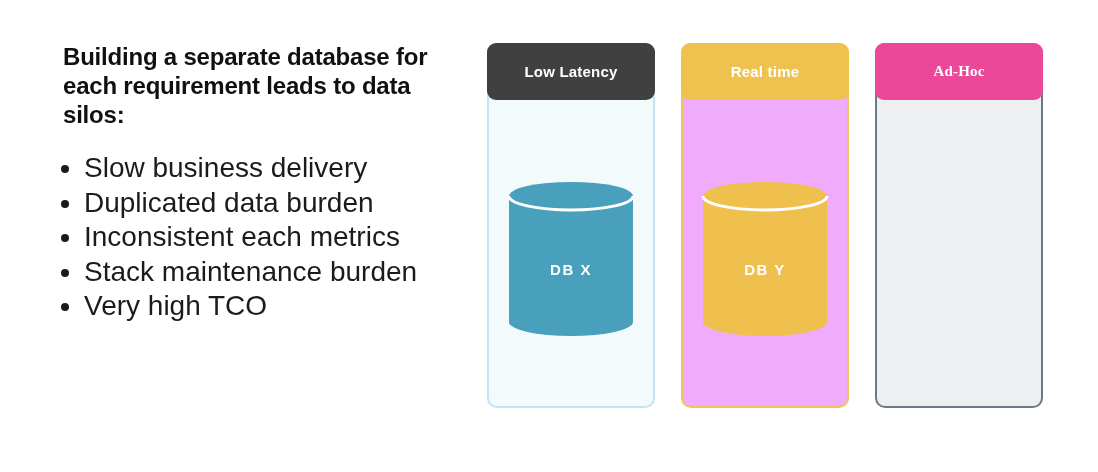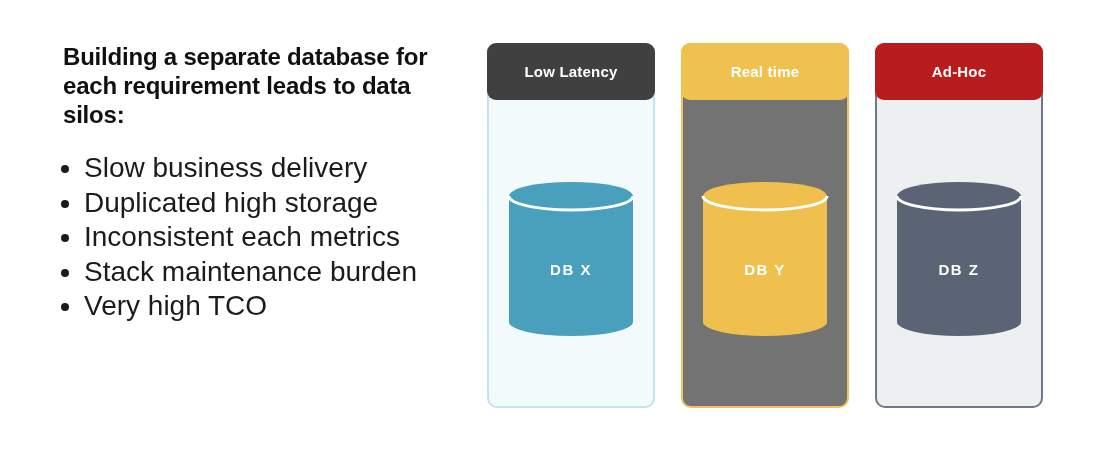--- a/index.html
+++ b/index.html
@@ -84,21 +84,21 @@
 </style>
 </head>
 <body>
 
 <div class="stage">
 
   <div class="intro">
     <h1>Building a separate database for each requirement leads to data silos:</h1>
     <ul>
       <li>Slow business delivery</li>
-      <li>Duplicated high storage</li>
+      <li>Duplicated data burden</li>
       <li>Inconsistent each metrics</li>
       <li>Stack maintenance burden</li>
       <li>Very high TCO</li>
     </ul>
   </div>
 
   <div class="cards">
 
     <div class="card" style="background-color: rgb(243, 250, 252); border-color: rgb(194, 228, 239);">
       <div class="card-header" style="background-color: #404040;">
@@ -107,42 +107,34 @@
       <div class="card-body">
         <svg class="cylinder" width="130" height="158" viewBox="0 0 130 158">
           <path d="M3,16 v126 a62,14 0 0 0 124,0 v-126 z" fill="#49A0BD"></path>
           <ellipse cx="65" cy="16" rx="62" ry="14" fill="#49A0BD"></ellipse>
           <path d="M3,16 a62,14 0 0 0 124,0" fill="none" stroke="#ffffff" stroke-width="3"></path>
           <text x="65" y="95" text-anchor="middle">DB X</text>
         </svg>
       </div>
     </div>
 
-    <div class="card" style="background-color: #737373; border-color: rgb(240, 196, 90);">
+    <div class="card" style="background-color: #f0abfc; border-color: rgb(240, 196, 90);">
       <div class="card-header" style="background-color: rgb(239, 194, 79);">
         <span>Real time</span>
       </div>
       <div class="card-body">
         <svg class="cylinder" width="130" height="158" viewBox="0 0 130 158">
           <path d="M3,16 v126 a62,14 0 0 0 124,0 v-126 z" fill="#EFC04D"></path>
           <ellipse cx="65" cy="16" rx="62" ry="14" fill="#EFC04D"></ellipse>
           <path d="M3,16 a62,14 0 0 0 124,0" fill="none" stroke="#ffffff" stroke-width="3"></path>
           <text x="65" y="95" text-anchor="middle">DB Y</text>
         </svg>
       </div>
     </div>
 
     <div class="card" style="background-color: rgb(237, 239, 241); border-color: rgb(110, 121, 135);">
-      <div class="card-header" style="background-color: #b91c1c;">
+      <div class="card-header" style="background-color: #ec4899; font-family: Liberation Serif, serif;">
         <span>Ad-Hoc</span>
-      </div>
-      <div class="card-body">
-        <svg class="cylinder" width="130" height="158" viewBox="0 0 130 158">
-          <path d="M3,16 v126 a62,14 0 0 0 124,0 v-126 z" fill="#5B6474"></path>
-          <ellipse cx="65" cy="16" rx="62" ry="14" fill="#5B6474"></ellipse>
-          <path d="M3,16 a62,14 0 0 0 124,0" fill="none" stroke="#ffffff" stroke-width="3"></path>
-          <text x="65" y="95" text-anchor="middle">DB Z</text>
-        </svg>
       </div>
     </div>
 
   </div>
 </div>
 
 </body></html>

